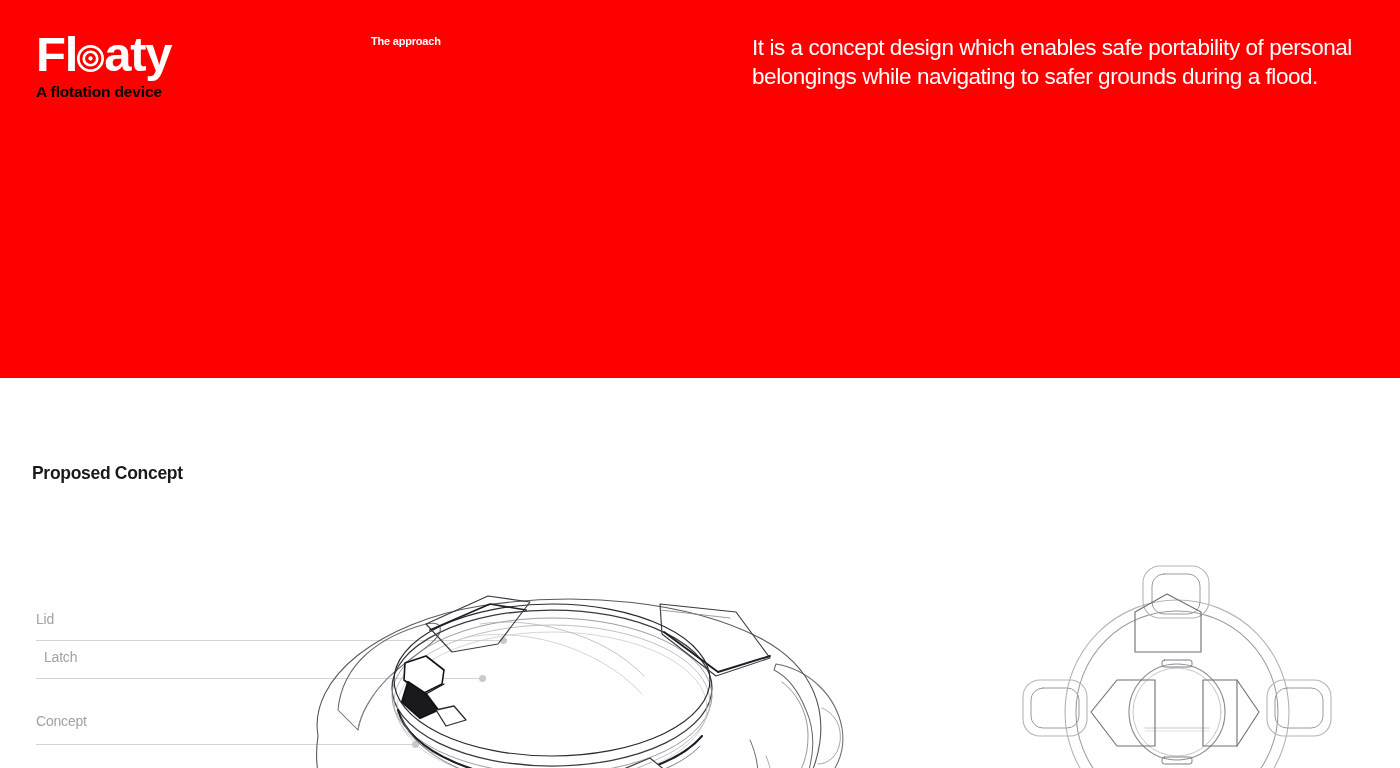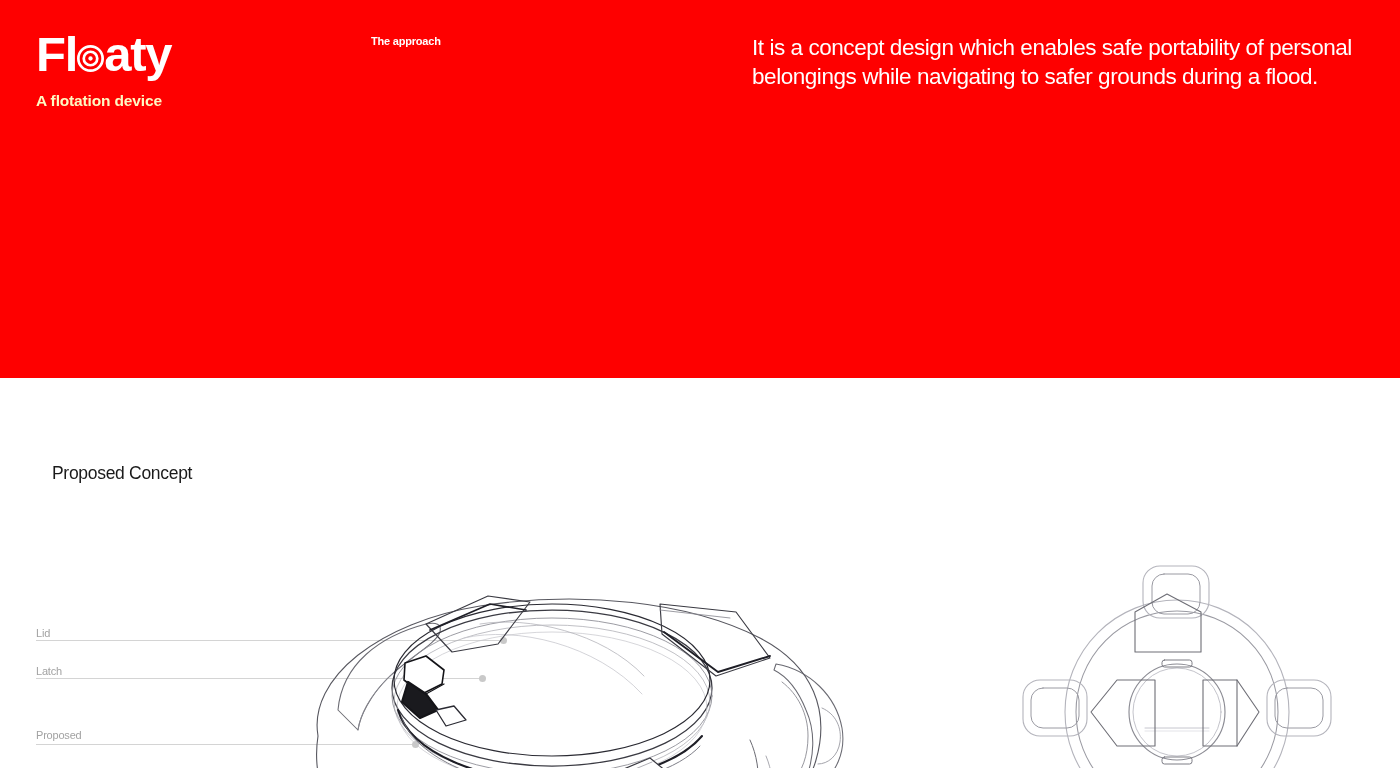--- a/index.html
+++ b/index.html
@@ -29,22 +29,22 @@
   }
   .brand-wordmark .wm-part { display:block; }
   .lifebuoy-icon {
     position:relative;
     width:27px; height:27px;
     margin:7px 0px 0 0px;
     flex:0 0 auto;
   }
   .lifebuoy-icon svg { display:block; width:27px; height:27px; }
   .brand-tagline {
-    margin-top:13px;
-    color:#fef9c3;
+    margin-top:4px;
+    color:#000000;
     font-size:15.5px; font-weight:700; letter-spacing:-0.15px;
   }
 
   
   .approach-label {
     position:absolute; left:371px; top:35px;
     color:#ffffff;
     font-size:11px; font-weight:700; letter-spacing:-0.2px;
   }
 
@@ -56,31 +56,31 @@
     color:#ffffff;
     font-size:22.5px;
     line-height:1.29;
     letter-spacing:-0.45px;
     font-weight:400;
   }
   .hero-copy p + p { margin-top:18px; }
 
   
   .concept-heading {
-    position:absolute; left:52px; top:463px;
+    position:absolute; left:32px; top:463px;
     color:#1a1a1a;
-    font-size:17.5px; font-weight:400; letter-spacing:-0.3px;
+    font-size:17.5px; font-weight:700; letter-spacing:-0.3px;
   }
 
   
   .annotations { position:absolute; left:0; top:0; width:1400px; height:768px; }
   .anno-label {
     position:absolute;
     color:#a2a2a2;
-    font-size:11px; font-weight:400; letter-spacing:-0.2px;margin-top:16px;
+    font-size:14px; font-weight:400; letter-spacing:-0.2px;
   }
   .anno-line {
     position:absolute;
     height:1px;
     background:#d4d4d4;
   }
   .anno-dot {
     position:absolute;
     width:7px; height:7px; border-radius:50%;
     background:#c9c9c9;
@@ -123,25 +123,25 @@
   <section>
 
     <h2 class="concept-heading">Proposed Concept</h2>
 
     <div class="annotations">
 
       <span class="anno-label" style="left:36px; top:611px;">Lid</span>
       <span class="anno-line" style="left:36px; top:640px; width:467px;"></span>
       <span class="anno-dot" style="left:500px; top:637px;"></span>
 
-      <span class="anno-label" style="left:36px; top:649px;">Latch</span>
+      <span class="anno-label" style="left:44px; top:649px;">Latch</span>
       <span class="anno-line" style="left:36px; top:678px; width:446px;"></span>
       <span class="anno-dot" style="left:479px; top:675px;"></span>
 
-      <span class="anno-label" style="left:36px; top:713px;">Proposed</span>
+      <span class="anno-label" style="left:36px; top:713px;">Concept</span>
       <span class="anno-line" style="left:36px; top:744px; width:379px;"></span>
       <span class="anno-dot" style="left:412px; top:741px;"></span>
     </div>
 
     <div class="illus-main">
       <svg width="640" height="330" viewBox="0 0 640 330" xmlns="http://www.w3.org/2000/svg" fill="none" stroke="#4a4a52" stroke-width="1.15" stroke-linecap="round" stroke-linejoin="round">
 
         <path d="M 88 176
                  C 78 118, 150 62, 250 46
                  C 352 30, 460 42, 530 78

